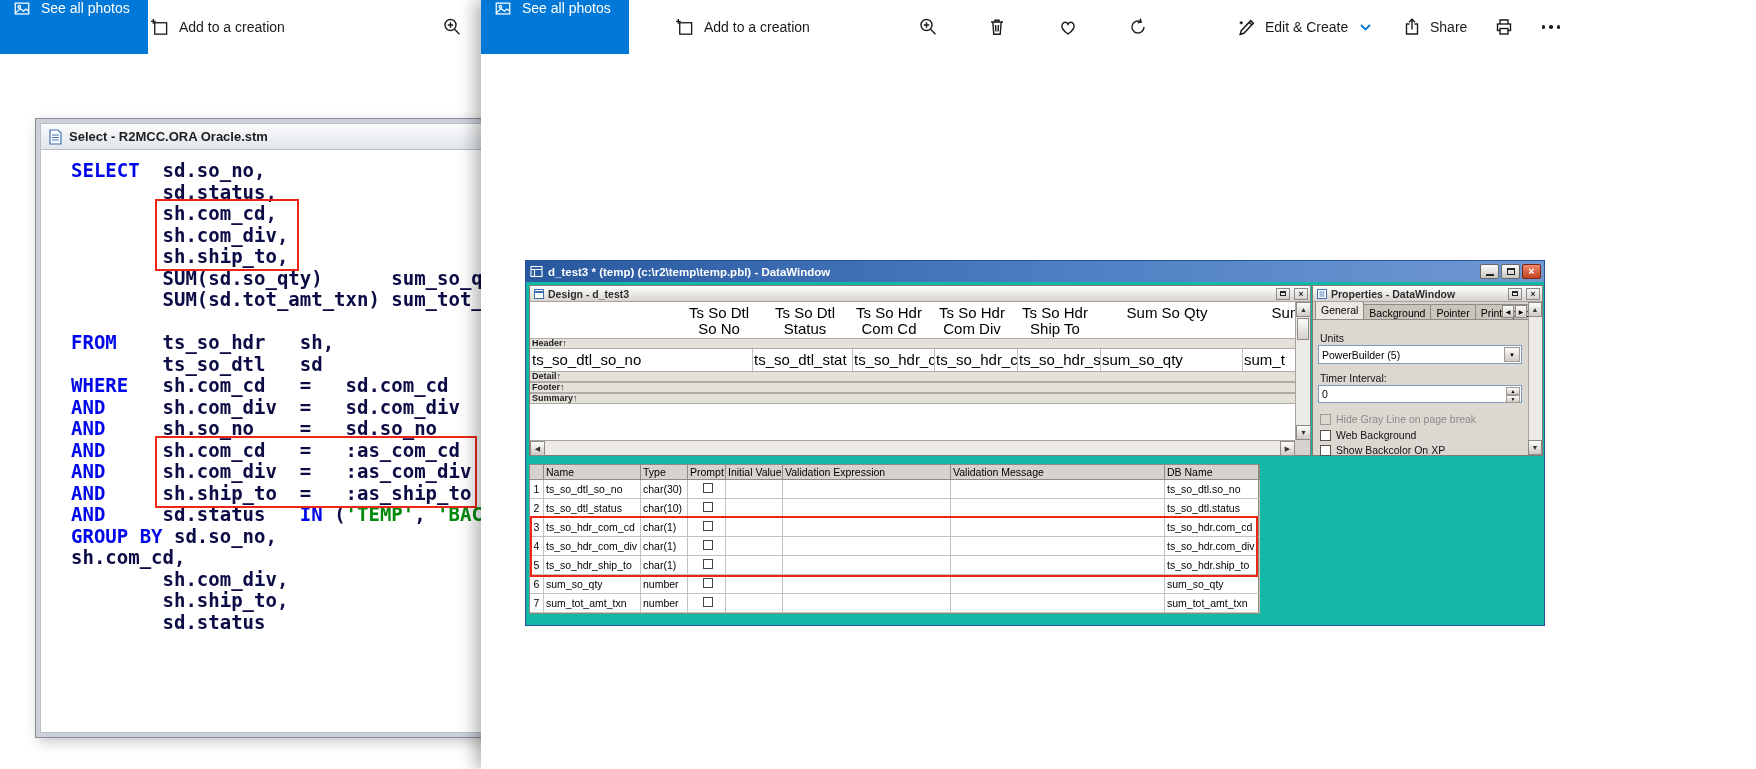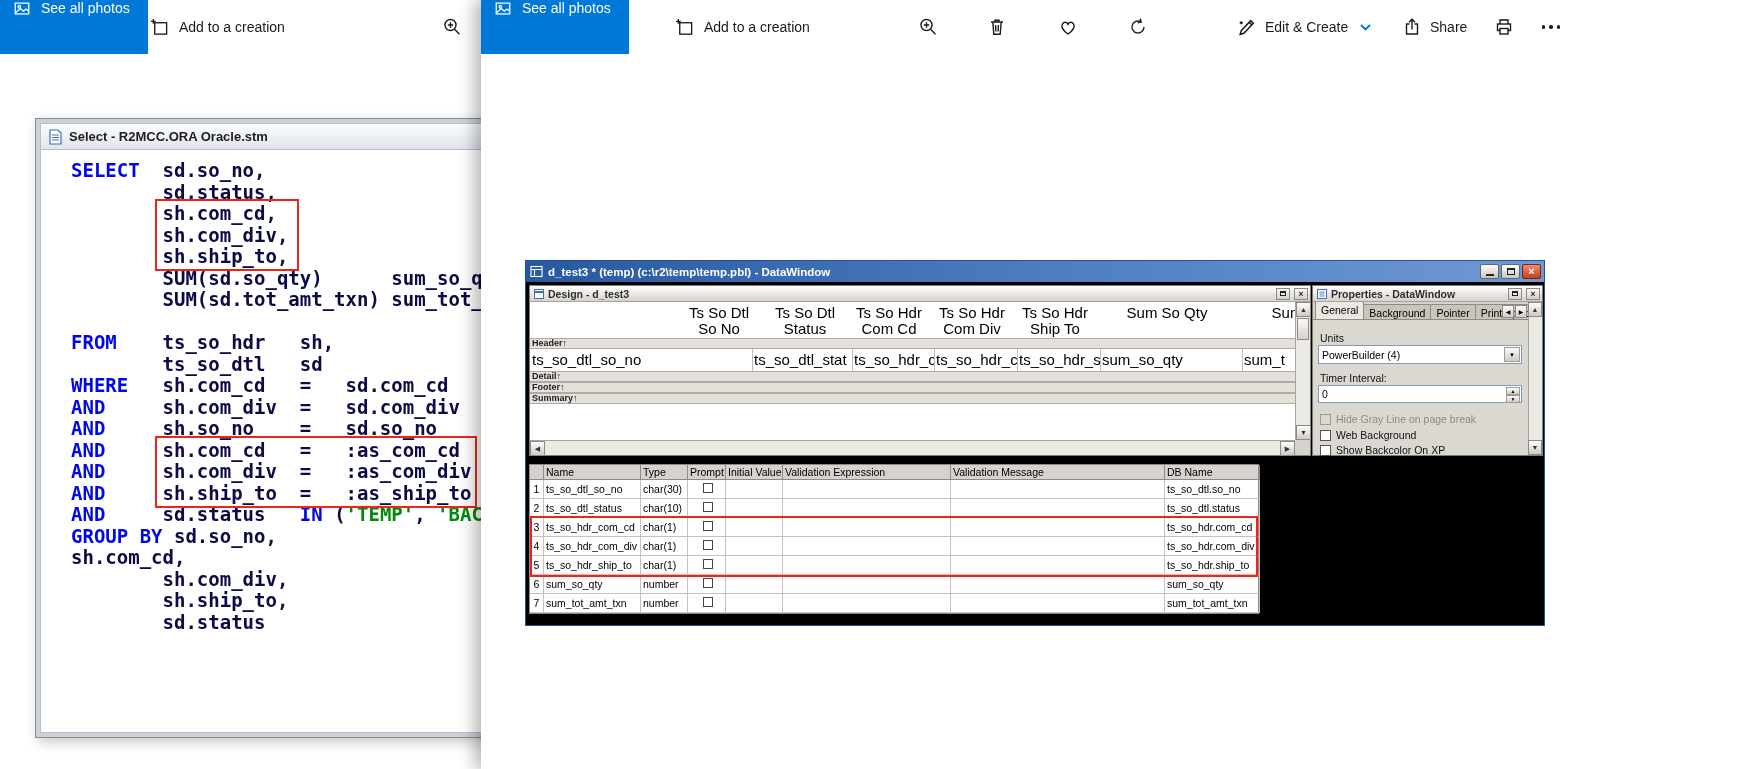--- a/index.html
+++ b/index.html
@@ -31,21 +31,21 @@
   .sql{font-family:"DejaVu Sans Mono",monospace;font-size:19px;font-weight:bold;line-height:21.5px;
     padding:10px 0 0 30px;white-space:pre;color:#0b0b46;}
   .sql-kw{color:#0007e8;}
   .sql-id{color:#0b0b46;}
   .sql-str{color:#00890b;}
   .redbox{position:absolute;border:2px solid #ec2517;}
   .box1{left:114px;top:49px;width:144px;height:72px;}
   .box2{left:114px;top:286px;width:322px;height:72px;}
 
   
-  .dw-window{position:absolute;left:44px;top:260px;width:1020px;height:366px;border:1px solid #27519e;background:#000000;}
+  .dw-window{position:absolute;left:44px;top:260px;width:1020px;height:366px;border:1px solid #27519e;background:#14b8a6;}
   .dw-titlebar{position:absolute;left:0;top:0;right:0;height:21px;
     background:linear-gradient(90deg,#28599f,#4f80c4 55%,#7099d2);display:flex;align-items:center;padding:0 3px 0 4px;gap:5px;}
   .dw-title{color:#fff;font-size:11.5px;font-weight:bold;flex:1;white-space:nowrap;overflow:hidden;}
   .dw-btns{display:flex;gap:2px;}
   .wbtn{width:19px;height:15px;border:1px solid #666;border-radius:2px;background:linear-gradient(#fdfdfd,#c8c5bf);
     display:flex;align-items:center;justify-content:center;color:#222;cursor:pointer;}
   .wbtn.close{background:linear-gradient(#ef8b6f,#c2421f);border-color:#7e260e;color:#fff;font-weight:bold;font-size:11px;line-height:11px;}
   .min-glyph{width:8px;height:2px;background:#222;margin-top:7px;}
   .rst-glyph{width:8px;height:7px;border:1px solid #222;border-top-width:2px;}
 
@@ -379,21 +379,21 @@
           <div class="ptab">Pointer</div>
           <div class="ptab">Print Speci</div>
         </div>
       <div class="tab-arrows">
         <span class="tarr">◀</span>
         <span class="tarr">▶</span>
       </div>
 
       <div class="plabel" style="top:46px;">Units</div>
       <div class="fieldbox" style="top:59px;">
-        <span>PowerBuilder (4)</span>
+        <span>PowerBuilder (5)</span>
         <span class="combo-arrow">▼</span>
       </div>
 
       <div class="plabel" style="top:86px;">Timer Interval:</div>
       <div class="fieldbox" style="top:99px;height:18px;">
         <span>0</span>
         <span class="spin-btns">
           <span>▲</span>
           <span>▼</span>
         </span>

